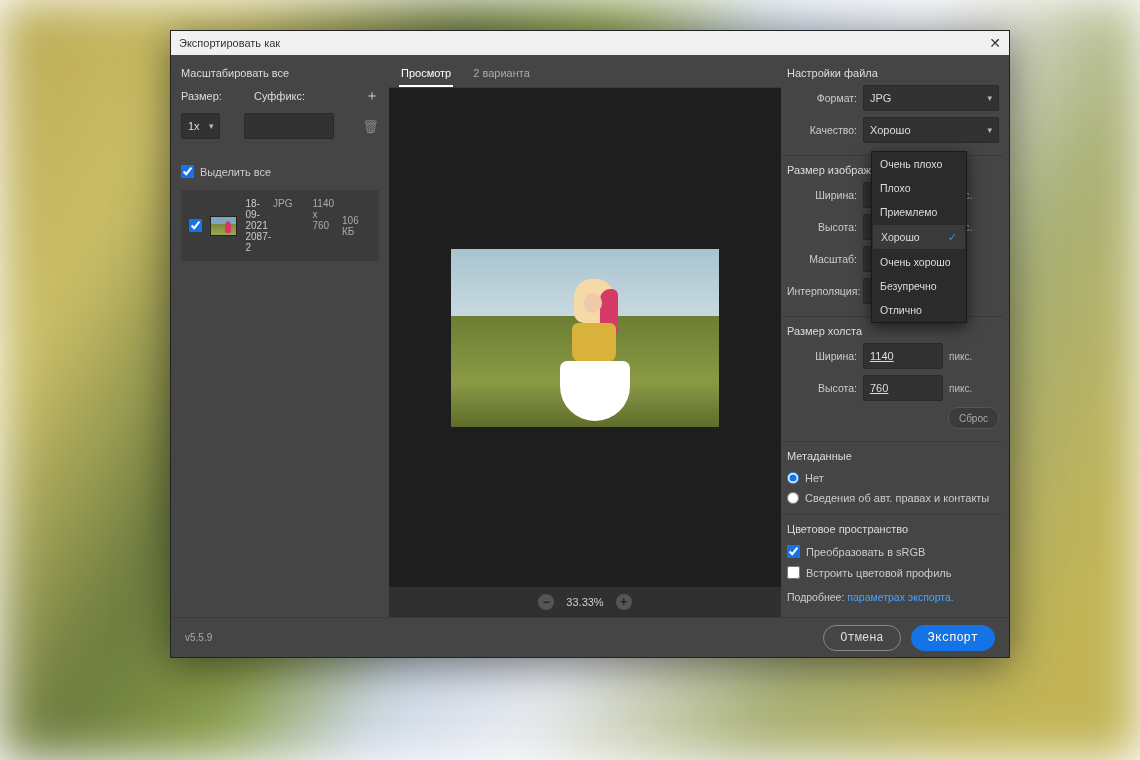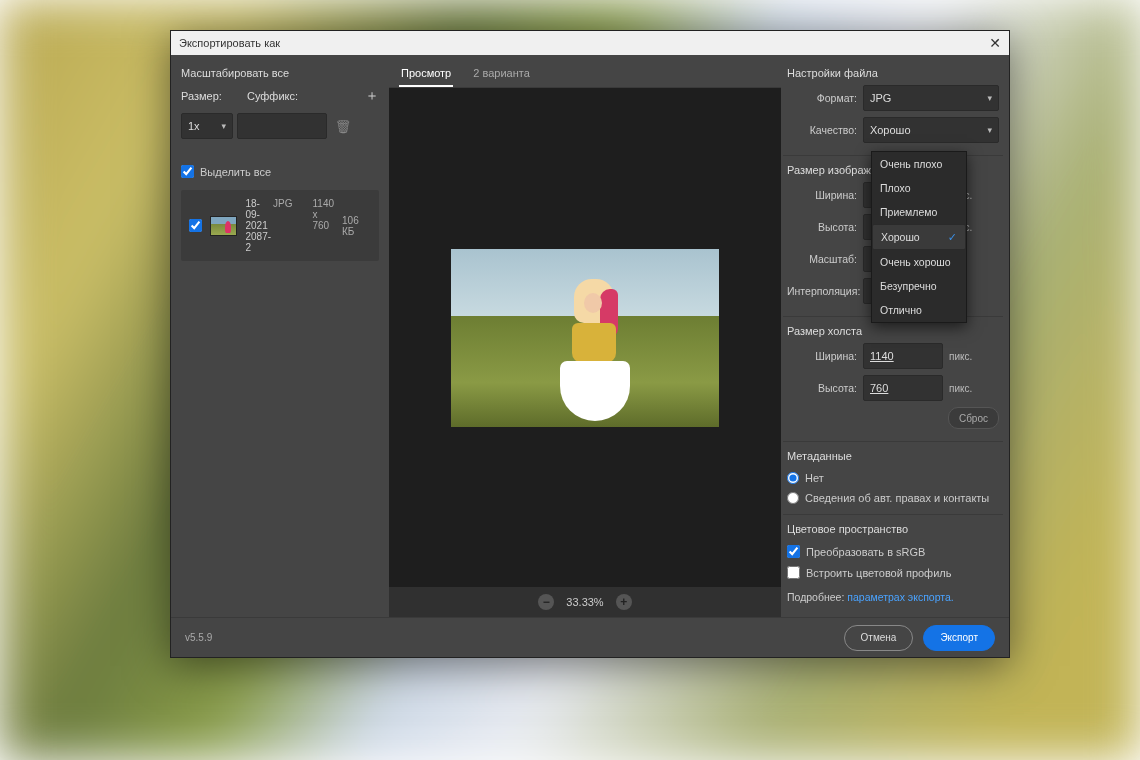--- a/index.html
+++ b/index.html
@@ -7,21 +7,21 @@
 .bg { position:absolute; inset:0; background: linear-gradient(120deg,#b8a95a 0%,#c9be6e 15%,#6c7a43 30%,#8a9b4f 40%,#cfd9e6 50%,#e8ebf0 60%,#a9b07a 75%,#c0b45e 90%); filter: blur(24px) saturate(110%); }
 .dialog { position:absolute; left:170px; top:30px; width:840px; height:628px; background:#7dd3fc; border:1px solid #222; box-shadow:0 8px 40px rgba(0,0,0,.5); color:#ccc; font-size:11px; display:flex; flex-direction:column; }
 .titlebar { height:24px; background:#f0f0f0; color:#333; display:flex; align-items:center; padding:0 8px; font-size:11px; }
 .titlebar .close { margin-left:auto; font-size:14px; color:#333; cursor:pointer; }
 .body { flex:1; display:flex; background:#454545; }
 .col-left { width:218px; padding:12px 10px; display:flex; flex-direction:column; gap:8px; }
 .col-mid  { flex:1; display:flex; flex-direction:column; }
 .col-right{ width:228px; padding:10px 10px 10px 6px; display:flex; flex-direction:column; }
 
 .lbl { color:#ddd; font-size:11px; }
-.row { display:flex; align-items:center; gap:4px; }
+.row { display:flex; align-items:center; gap:24px; }
 .plus { margin-left:auto; color:#ccc; font-size:14px; cursor:pointer; }
 .sel,.inp { background:#323232; border:1px solid #2a2a2a; color:#ddd; height:26px; border-radius:2px; padding:0 6px; font-size:11px; }
 .sel { display:flex; align-items:center; justify-content:space-between; gap:6px; }
 .chev { font-size:9px; color:#bbb; }
 .sel-sm { width:52px; }
 .inp-sm { width:90px; }
 .trash { color:#888; font-size:13px; cursor:pointer; margin-left:4px;}
 .ck { width:13px; height:13px; accent-color:#1473e6; }
 .asset { background:#3b3b3b; padding:8px; display:flex; align-items:center; gap:8px; border-radius:2px; }
 .thumb { width:30px; height:20px; background:linear-gradient(180deg,#7fa6bf 0%,#7fa6bf 40%,#7a8a3e 40%,#9aa94f 100%); border:1px solid #222; position:relative; }
@@ -57,21 +57,21 @@
 .dropdown{ position:absolute; right:42px; top:96px; width:96px; background:#2b2b2b; border:1px solid #1a1a1a; box-shadow:0 4px 14px rgba(0,0,0,.6); z-index:5;}
 .dropdown .opt{ padding:6px 8px; font-size:10.5px; color:#ddd; display:flex; align-items:center; justify-content:space-between; cursor:pointer;}
 .dropdown .opt.sel{ background:#3a3a3a;}
 .dropdown .opt .chk{ color:#3a8fe6; font-size:11px;}
 
 .radio{ width:12px;height:12px;accent-color:#1473e6;}
 .link{ color:#4aa3ff; cursor:pointer;}
 .footer{ height:40px; display:flex; align-items:center; padding:0 14px; gap:10px; background:#454545; border-top:1px solid #3a3a3a;}
 .ver{ color:#aaa; font-size:10px;}
 .spacer{flex:1;}
-.btn{ height:26px; padding:0 16px; border-radius:14px; font-size:10px; cursor:pointer; border:1px solid #888; background:transparent; color:#ddd;}
+.btn{ height:26px; padding:0 16px; border-radius:14px; font-size:12px; cursor:pointer; border:1px solid #888; background:transparent; color:#ddd;font-family:Liberation Mono, monospace;}
 .btn.primary{ background:#1473e6; border-color:#1473e6; color:#fff;}
 .section-gap{height:6px;}
 .divider-r{height:1px;background:#3a3a3a;margin:6px -4px;}
 .cbrow{display:flex;align-items:center;gap:6px;margin:4px 0;}
 </style>
 </head>
 <body>
 
 <div class="bg"></div>
 
@@ -80,21 +80,21 @@
     <span>Экспортировать как</span>
     <span class="close">✕</span>
   </div>
 
   <div class="body">
 
     <div class="col-left">
       <div class="lbl">Масштабировать все</div>
       <div class="row">
         <span class="lbl" style="width:48px">Размер:</span>
-        <span class="lbl" style="margin-left:14px">Суффикс:</span>
+        <span class="lbl" style="margin-left:1px">Суффикс:</span>
         <span class="plus">＋</span>
       </div>
       <div class="row">
         <div class="sel sel-sm">
           <span>1x</span>
           <span class="chev">▾</span>
         </div>
         <input class="inp inp-sm" value="" style="">
         <span class="trash">🗑</span>
       </div>

